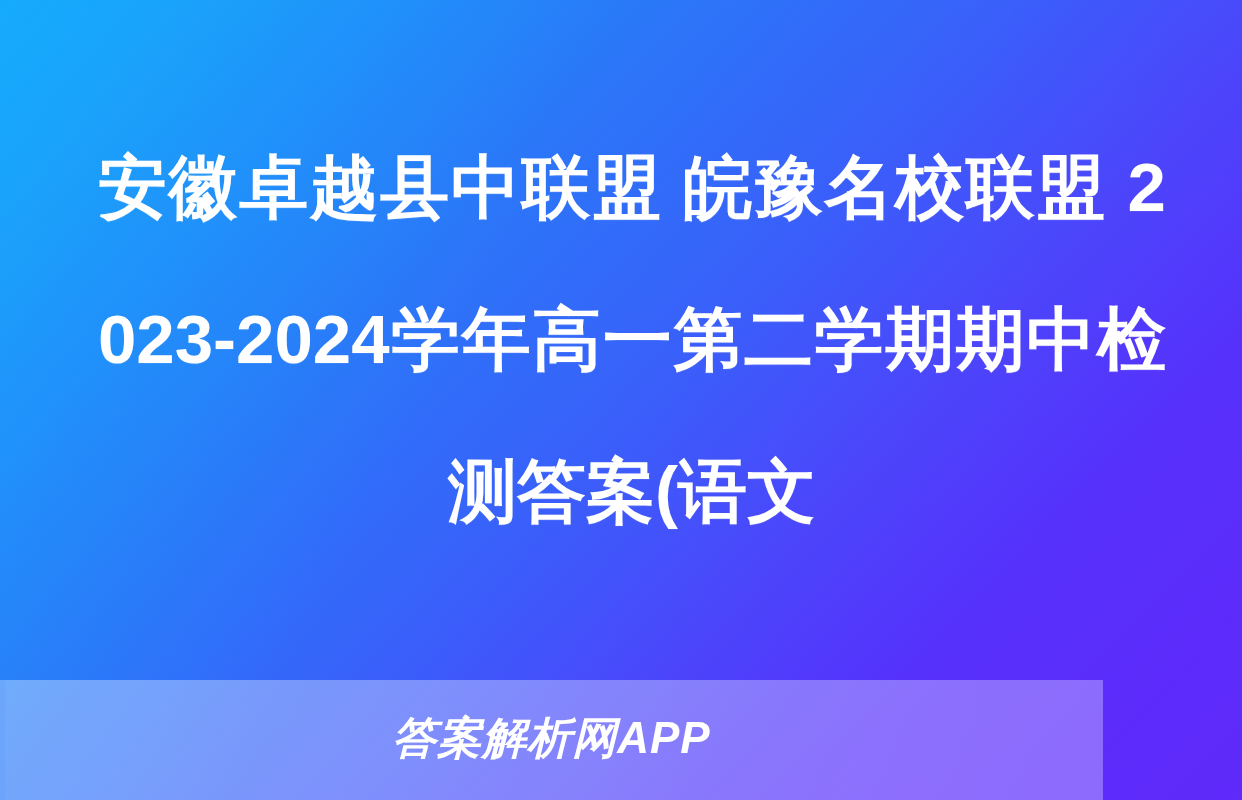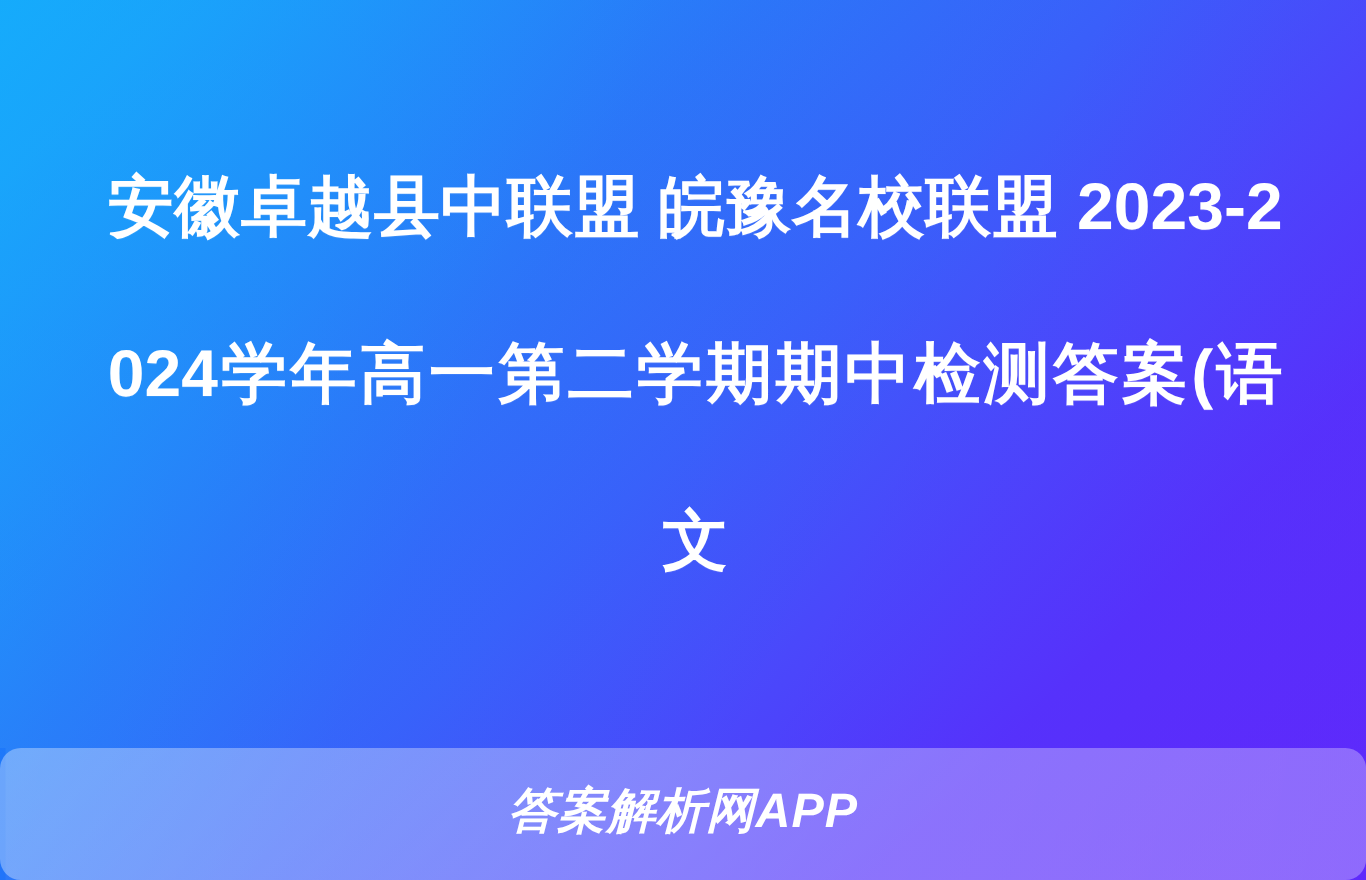--- a/index.html
+++ b/index.html
@@ -44,43 +44,42 @@
   }
 
   #title-block {
     position: absolute;
     left: 98px;
     top: 112px;
     width: 1068px;
     text-align: justify;
     text-align-last: center;
     color: #ffffff;
-    font-size: 60px;
+    font-size: 69px;
     line-height: 152px;
     font-weight: bold;
     letter-spacing: 0px;
     white-space: normal;
     word-break: break-all;
     text-shadow: 0 1px 0 rgba(255,255,255,0.08);
   }
 
   #bottom-banner {
     position: absolute;
     left: 0;
     top: 680px;
-    width: 1242px;
+    width: 1103px;
     height: 120px;
     background: linear-gradient(100deg,
         rgba(255,255,255,0.34) 0%,
         rgba(255,255,255,0.33) 45%,
         rgba(255,255,255,0.30) 100%);
     display: flex;
     align-items: center;
     justify-content: center;
-    border-radius: 19px;
   }
 
   #banner-edge {
     position: absolute;
     left: 0;
     top: 680px;
     width: 5px;
     height: 120px;
     background: rgba(20,110,250,0.45);
   }

